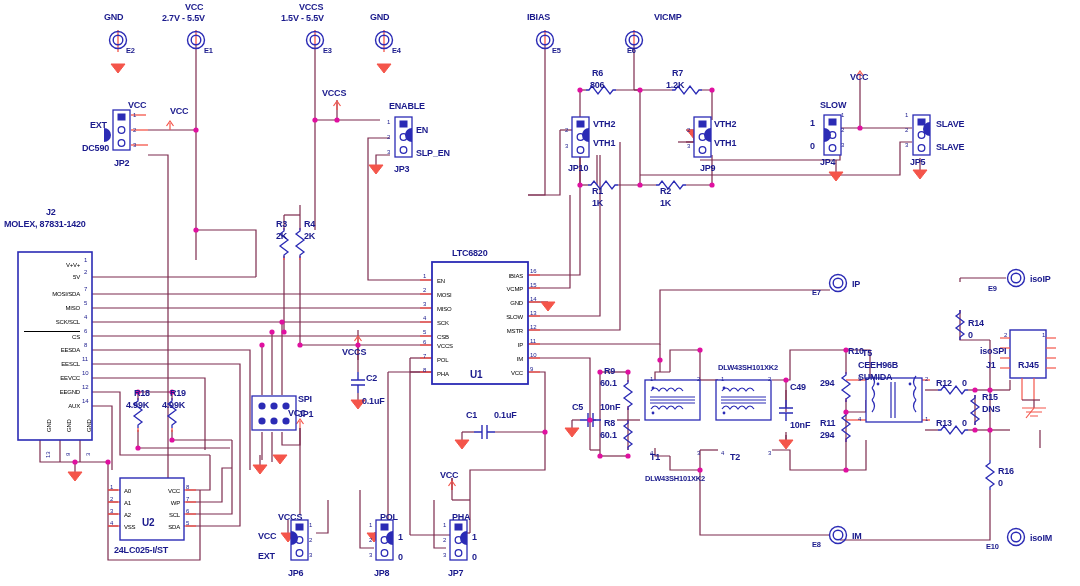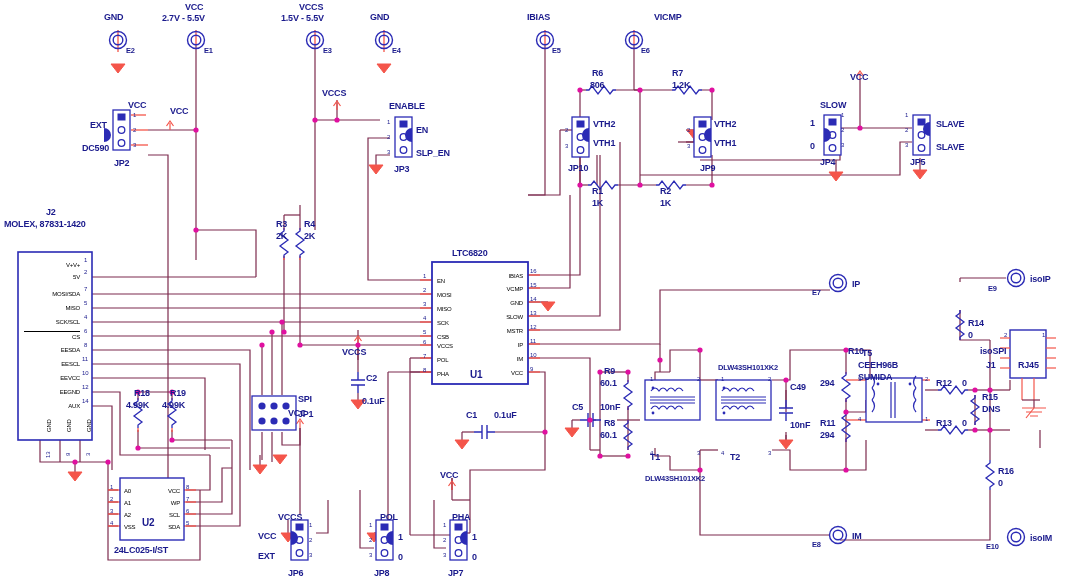--- a/index.html
+++ b/index.html
@@ -636,21 +636,21 @@
   <div class="lbl" style="left:852px;top:279px;">IP</div>
   <div class="lbl" style="left:852px;top:531px;">IM</div>
   <div class="lbl" style="left:1030px;top:274px;">isoIP</div>
   <div class="lbl" style="left:1030px;top:533px;">isoIM</div>
 
   <div class="lbl sm" style="left:126px;top:46px;">E2</div>
   <div class="lbl sm" style="left:204px;top:46px;">E1</div>
   <div class="lbl sm" style="left:323px;top:46px;">E3</div>
   <div class="lbl sm" style="left:392px;top:46px;">E4</div>
   <div class="lbl sm" style="left:552px;top:46px;">E5</div>
-  <div class="lbl sm" style="left:641px;top:46px;text-align:right;">E6</div>
+  <div class="lbl sm" style="left:627px;top:46px;text-align:right;">E6</div>
   <div class="lbl sm" style="left:812px;top:288px;">E7</div>
   <div class="lbl sm" style="left:812px;top:540px;">E8</div>
   <div class="lbl sm" style="left:988px;top:284px;">E9</div>
   <div class="lbl sm" style="left:986px;top:542px;">E10</div>
 
   <div class="lbl" style="left:322px;top:88px;">VCCS</div>
   <div class="lbl" style="left:128px;top:100px;">VCC</div>
   <div class="lbl" style="left:170px;top:106px;">VCC</div>
   <div class="lbl" style="left:342px;top:347px;">VCCS</div>
   <div class="lbl" style="left:288px;top:408px;">VCC</div>
@@ -668,21 +668,21 @@
   <div class="lbl" style="left:416px;top:125px;">EN</div>
   <div class="lbl" style="left:416px;top:148px;text-align:center;">SLP_EN</div>
   <div class="lbl" style="left:394px;top:164px;">JP3</div>
   <div class="lbl xs" style="left:387px;top:117px;">1</div>
   <div class="lbl xs" style="left:387px;top:132px;">2</div>
   <div class="lbl xs" style="left:387px;top:147px;">3</div>
 
   <div class="lbl" style="left:592px;top:68px;">R6</div>
   <div class="lbl" style="left:590px;top:80px;">806</div>
   <div class="lbl" style="left:672px;top:68px;">R7</div>
-  <div class="lbl" style="left:666px;top:80px;margin-left:6px;">1.2K</div>
+  <div class="lbl" style="left:666px;top:80px;">1.2K</div>
   <div class="lbl" style="left:592px;top:186px;">R1</div>
   <div class="lbl" style="left:592px;top:198px;">1K</div>
   <div class="lbl" style="left:660px;top:186px;">R2</div>
   <div class="lbl" style="left:660px;top:198px;">1K</div>
 
   <div class="lbl" style="left:593px;top:119px;">VTH2</div>
   <div class="lbl" style="left:593px;top:138px;">VTH1</div>
   <div class="lbl" style="left:568px;top:163px;">JP10</div>
   <div class="lbl xs" style="left:565px;top:125px;">2</div>
   <div class="lbl xs" style="left:565px;top:141px;">3</div>

